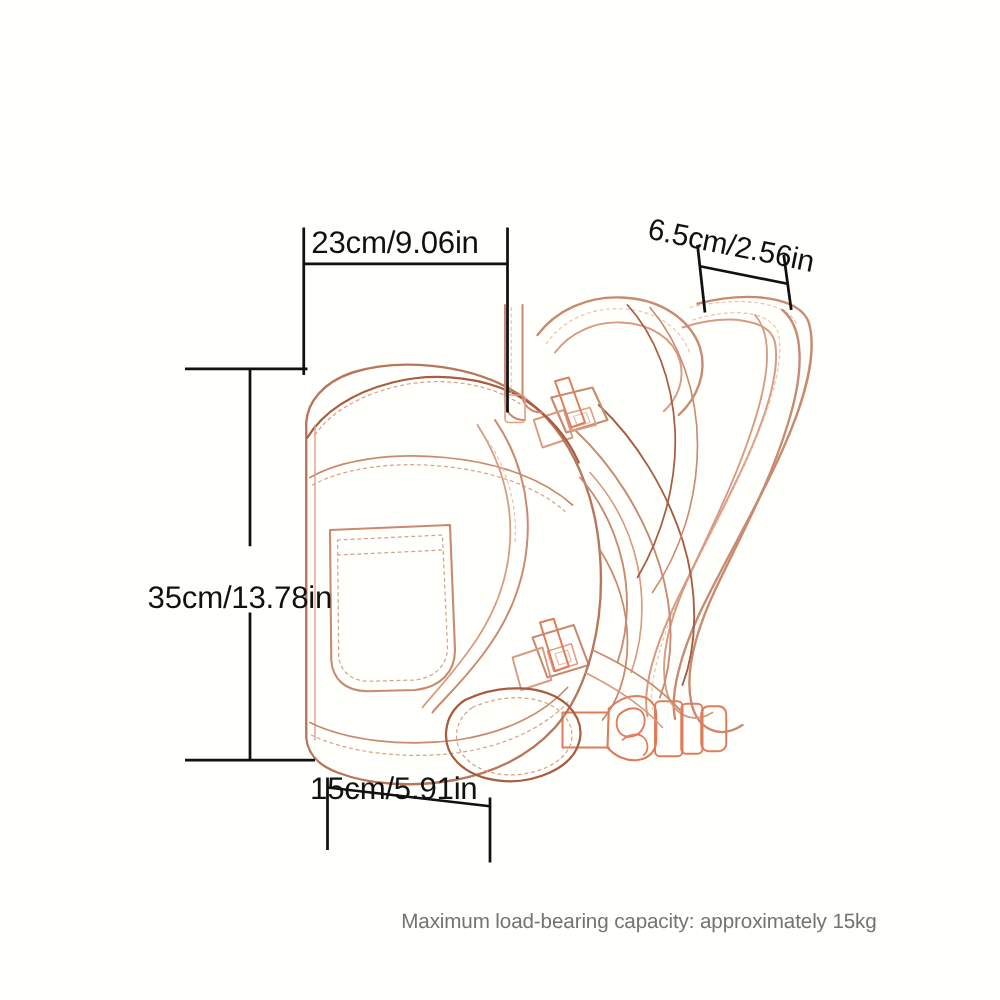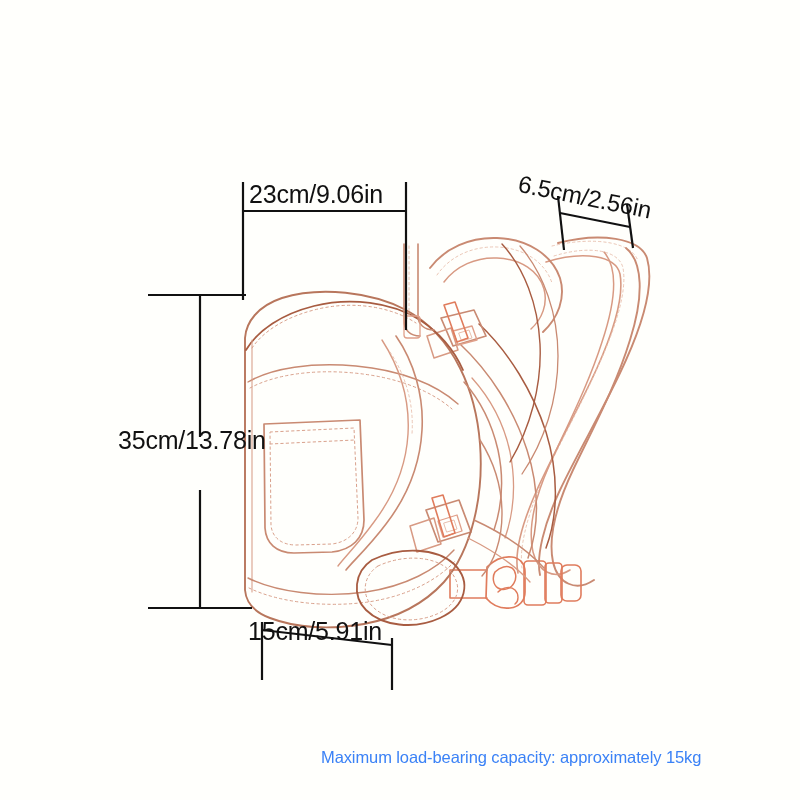--- a/index.html
+++ b/index.html
@@ -25,35 +25,35 @@
   .dim-label {
     position: absolute;
     color: #111111;
     font-family: "Liberation Sans", sans-serif;
     font-size: 25px;
     line-height: 1;
     white-space: nowrap;
     letter-spacing: -0.2px;
   }
   #label-width-top  { left: 249px; top: 182px; }
-  #label-height     { left: 118px; top: 428px; }
+  #label-height     { left: 118px; top: 466px; }
   #label-width-bot  { left: 248px; top: 619px; }
   #label-strap {
     left: 521px;
     top: 172px;
     font-size: 24px;
     transform: rotate(11.5deg);
     transform-origin: 0 0;
   }
   #capacity-note {
     position: absolute;
     left: 321px;
-    top: 748px;
+    top: 728px;
     font-size: 16.5px;
-    color: #3b82f6;
+    color: #737373;
     letter-spacing: -0.1px;
     white-space: nowrap;
   }
 </style>
 </head>
 <body>
 
 <div id="page">
 
   <svg id="diagram" viewBox="0 0 800 800">

